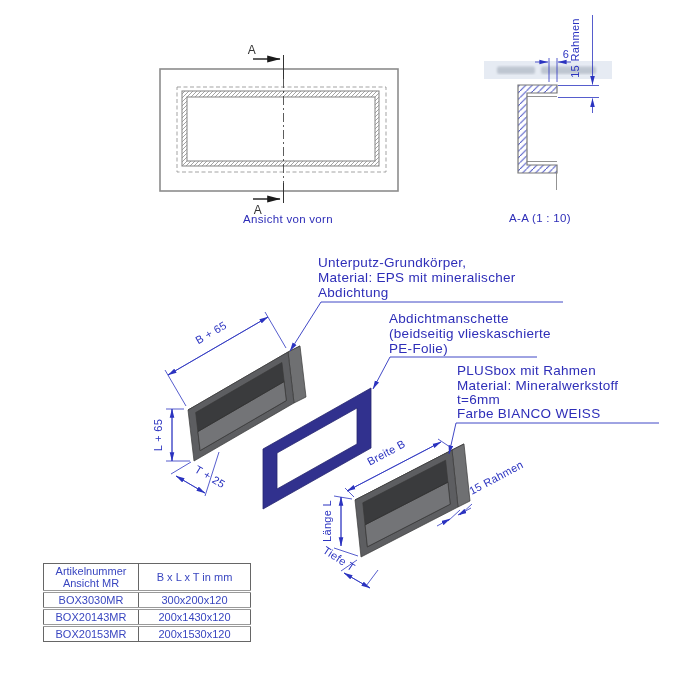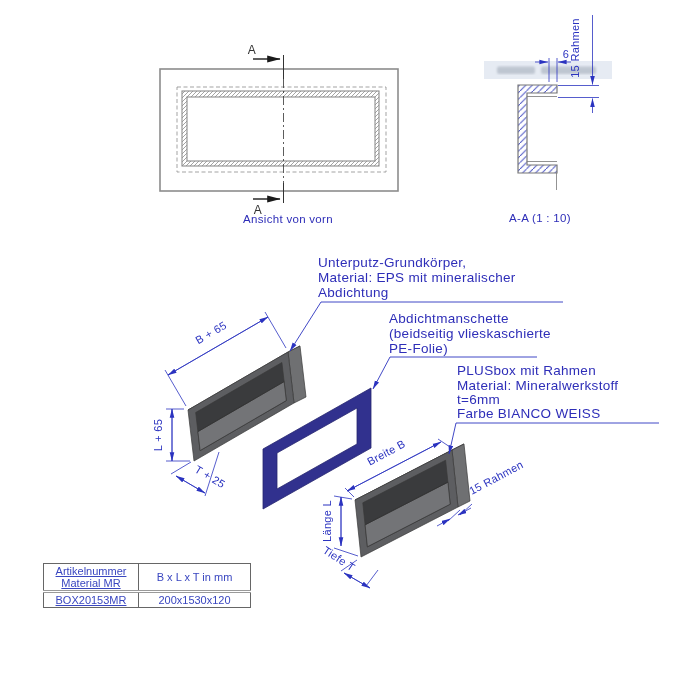--- a/index.html
+++ b/index.html
@@ -9,21 +9,21 @@
   .ann{font-size:13.5px;fill:#2e2eb8;}
   .dimtxt{font-size:11px;fill:#2b33c0;}
   .viewlbl{font-size:11.5px;fill:#2e2eb8;}
   .seclbl{font-size:12px;fill:#333333;}
 
   .spec-table{position:absolute;left:43px;top:563px;width:205px;border-collapse:collapse;
               table-layout:fixed;}
   .spec-table td,.spec-table th{border:1.2px solid #666;border-bottom:3px double #9a9a9a;
               color:#3946c0;font-size:11px;line-height:12px;text-align:center;
               padding:1px 0;font-weight:normal;}
-  .spec-table .c1{width:94px;text-decoration:underline;}
+  .spec-table .c1{width:94px;}
   .spec-table .c2{width:111px;}
   .spec-table tr:last-child td{border-bottom:1.5px solid #666;}
 </style>
 </head>
 <body>
 
 <div class="canvas">
 
 <svg width="700" height="700" viewBox="0 0 700 700">
   <defs>
@@ -180,23 +180,31 @@
     </g>
   </g>
 </svg>
 
 
 <table class="spec-table">
   <tbody>
         <tr>
     <th class="c1">
       <div>Artikelnummer</div>
-      <div>Material MR</div>
+      <div>Ansicht MR</div>
     </th>
     <th class="c2">B x L x T in mm</th>
+  </tr>
+  <tr>
+    <td class="c1">BOX3030MR</td>
+    <td class="c2">300x200x120</td>
+  </tr>
+  <tr>
+    <td class="c1">BOX20143MR</td>
+    <td class="c2">200x1430x120</td>
   </tr>
   <tr>
     <td class="c1">BOX20153MR</td>
     <td class="c2">200x1530x120</td>
   </tr>
 </tbody>
     </table>
 
 </div>
 

